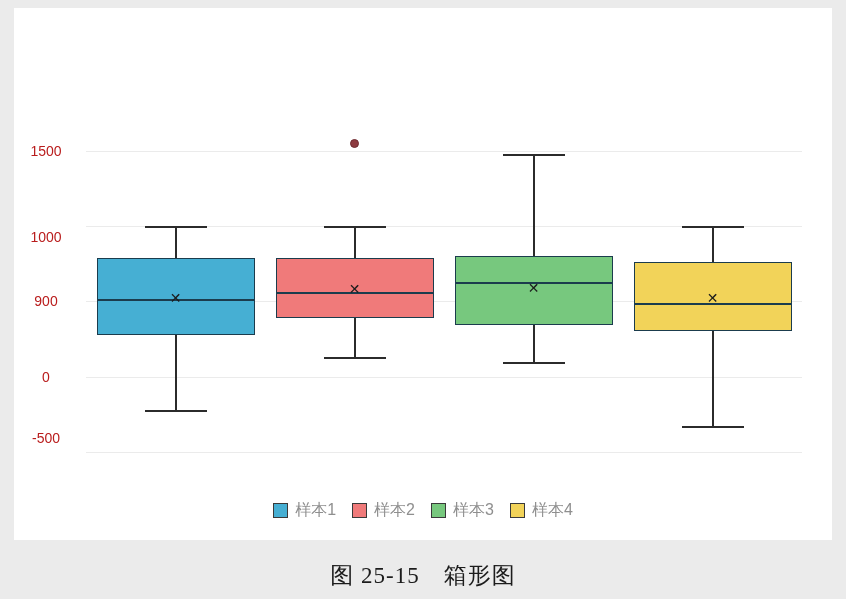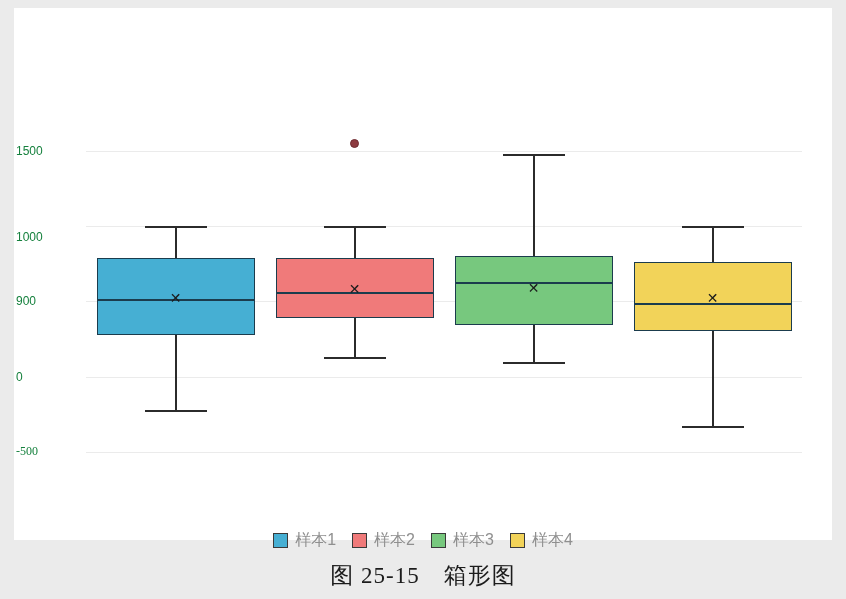--- a/index.html
+++ b/index.html
@@ -34,22 +34,22 @@
     width:716px;height:336px;
   }
   .gridline{
     position:absolute;left:0;width:716px;height:1px;
     background:#ebebeb;
   }
   .ytick{
     position:absolute;
     right:726px;
     width:60px;
-    text-align:left;
-    font-size:12px;color:#15803d;
+    text-align:center;
+    font-size:14px;color:#b91c1c;
     transform:translateY(-50%);
     white-space:nowrap;
   }
 
   
   .series{position:absolute;top:0;height:336px;}
   .box{
     position:absolute;left:0;right:0;
     box-sizing:border-box;
     border:1.5px solid #1b3c4d;
@@ -81,21 +81,20 @@
     background:#8d3a3f;
     border:1.5px solid #6e2b30;
     box-sizing:border-box;
   }
 
   
   .legend{
     position:absolute;left:0;top:492px;width:818px;
     display:flex;justify-content:center;align-items:center;
     gap:16px;
-    margin-top:30px;
   }
   .legend-item{display:flex;align-items:center;gap:7px;}
   .legend-swatch{
     width:15px;height:15px;
     border:1.5px solid #3a3a3a;
     box-sizing:border-box;
   }
   .legend-label{font-size:16px;color:#8f8f8f;white-space:nowrap;}
 
   
@@ -122,21 +121,21 @@
           <div class="gridline" style="top: 91.9103px;"></div>
           <div class="gridline" style="top: 167.247px;"></div>
           <div class="gridline" style="top: 242.583px;"></div>
           <div class="gridline" style="top: 317.919px;"></div>
         </div>
       <div id="yticks">
           <div class="ytick" style="top: 16.574px;">1500</div>
           <div class="ytick" style="top: 103px;">1000</div>
           <div class="ytick" style="top: 167.247px;">900</div>
           <div class="ytick" style="top: 242.583px;">0</div>
-          <div class="ytick" style="top: 317px; font-family: Liberation Serif, serif;">-500</div>
+          <div class="ytick" style="top: 304px;">-500</div>
         </div>
       <div id="boxes">
           <div class="series" style="left: 10.5px; width: 158px;">
             <div class="whisker" style="top: 91.9103px; height: 31.6413px;"></div>
             <div class="cap" style="top: 91.9103px;"></div>
             <div class="whisker" style="top: 201.148px; height: 75.3363px;"></div>
             <div class="cap" style="top: 276.484px;"></div>
             <div class="box" style="top: 123.552px; height: 77.5964px; background: rgb(70, 175, 211);"></div>
             <div class="median" style="top: 164.987px;"></div>
             <div class="meanx" style="top: 164.233px;">✕</div>

